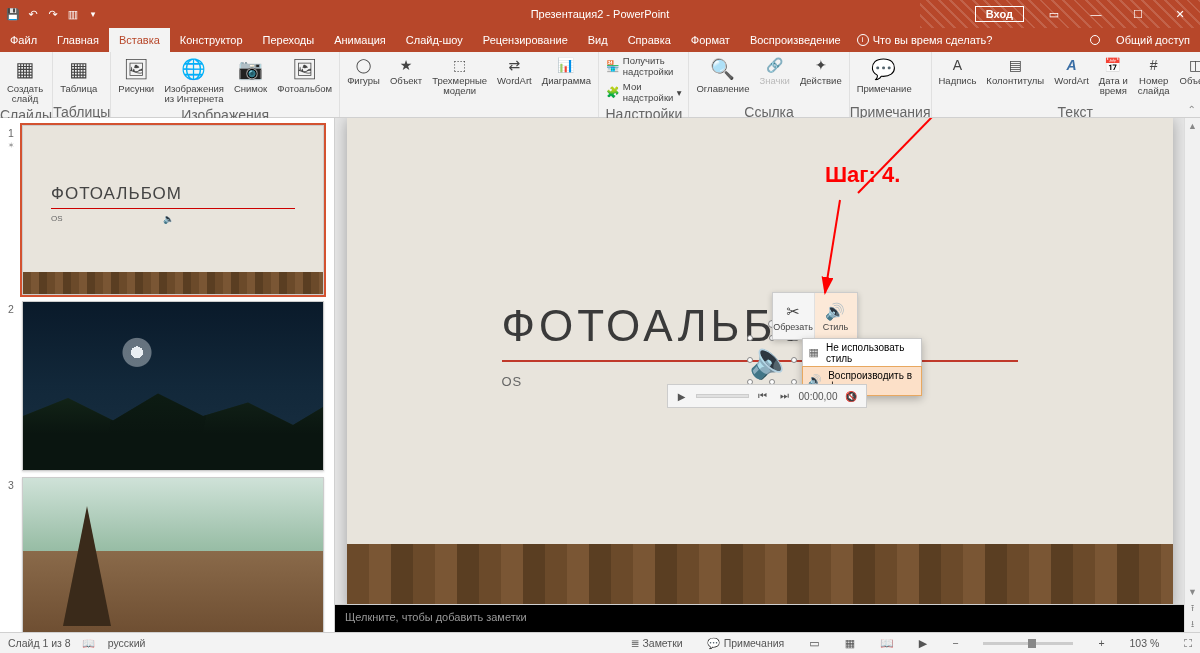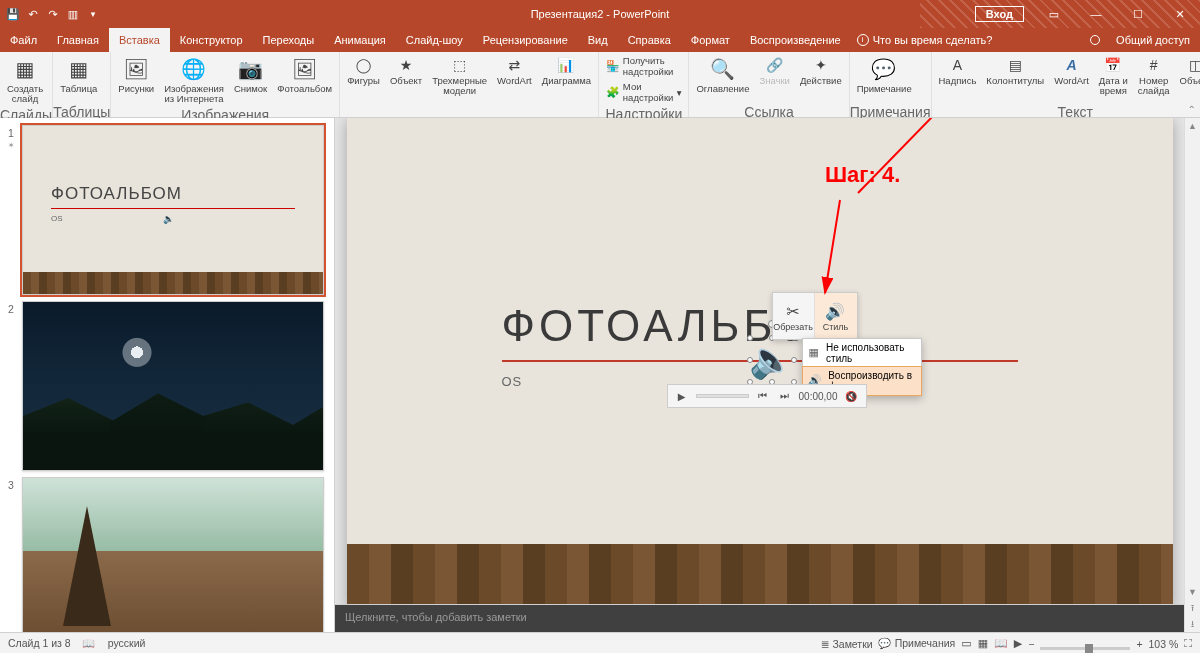--- a/index.html
+++ b/index.html
@@ -78,26 +78,26 @@
 .ctxmenu .ci{display:flex;align-items:center;gap:6px;padding:3px 6px;cursor:pointer;}
 .ctxmenu .ci.hot{background:#fce0c8;border:1px solid #e8a860;margin:-1px;}
 .ctxmenu .ci .cic{width:14px;height:14px;font-size:11px;color:#666;}
 
 .player{position:absolute;top:268px;left:320px;width:200px;height:24px;background:#f5f5f5;border:1px solid #ccc;display:flex;align-items:center;gap:6px;padding:0 6px;font-size:10px;color:#555;}
 .player .pbtn{width:16px;text-align:center;cursor:pointer;}
 .player .track{flex:1;height:4px;background:#e0e0e0;border:1px solid #ccc;}
 .ann-txt{position:absolute;color:#ff0000;font-weight:bold;font-size:22px;font-family:Arial;}
 svg.arrow{position:absolute;overflow:visible;}
 
-.notes{height:28px;border-top:1px solid #d0d0d0;background:#404040;color:#999;font-size:11px;padding:6px 10px;}
+.notes{height:28px;border-top:1px solid #d0d0d0;background:#000000;color:#999;font-size:11px;padding:6px 10px;}
 .vscroll{width:16px;background:#f1f1f1;border-left:1px solid #ddd;display:flex;flex-direction:column;align-items:center;font-size:9px;color:#888;}
 .vscroll .ar{height:16px;line-height:16px;cursor:pointer;}
 
 .status{position:absolute;left:0;right:0;bottom:0;height:21px;background:#f3f3f3;border-top:1px solid #d0d0d0;display:flex;align-items:center;font-size:10.5px;color:#555;padding:0 8px;gap:12px;}
-.status .right{margin-left:auto;display:flex;align-items:flex-end;gap:6px;}
+.status .right{margin-left:auto;display:flex;align-items:center;gap:25px;}
 .status .ico{font-size:11px;}
 .zoom-slider{width:90px;height:3px;background:#ccc;position:relative;}
 .zoom-slider .kn{position:absolute;top:-3px;left:50%;width:8px;height:9px;background:#888;}
 </style>
 </head>
 <body>
 
 <div class="titlebar">
   <div class="bgpattern"></div>
   <div class="tb-left">

